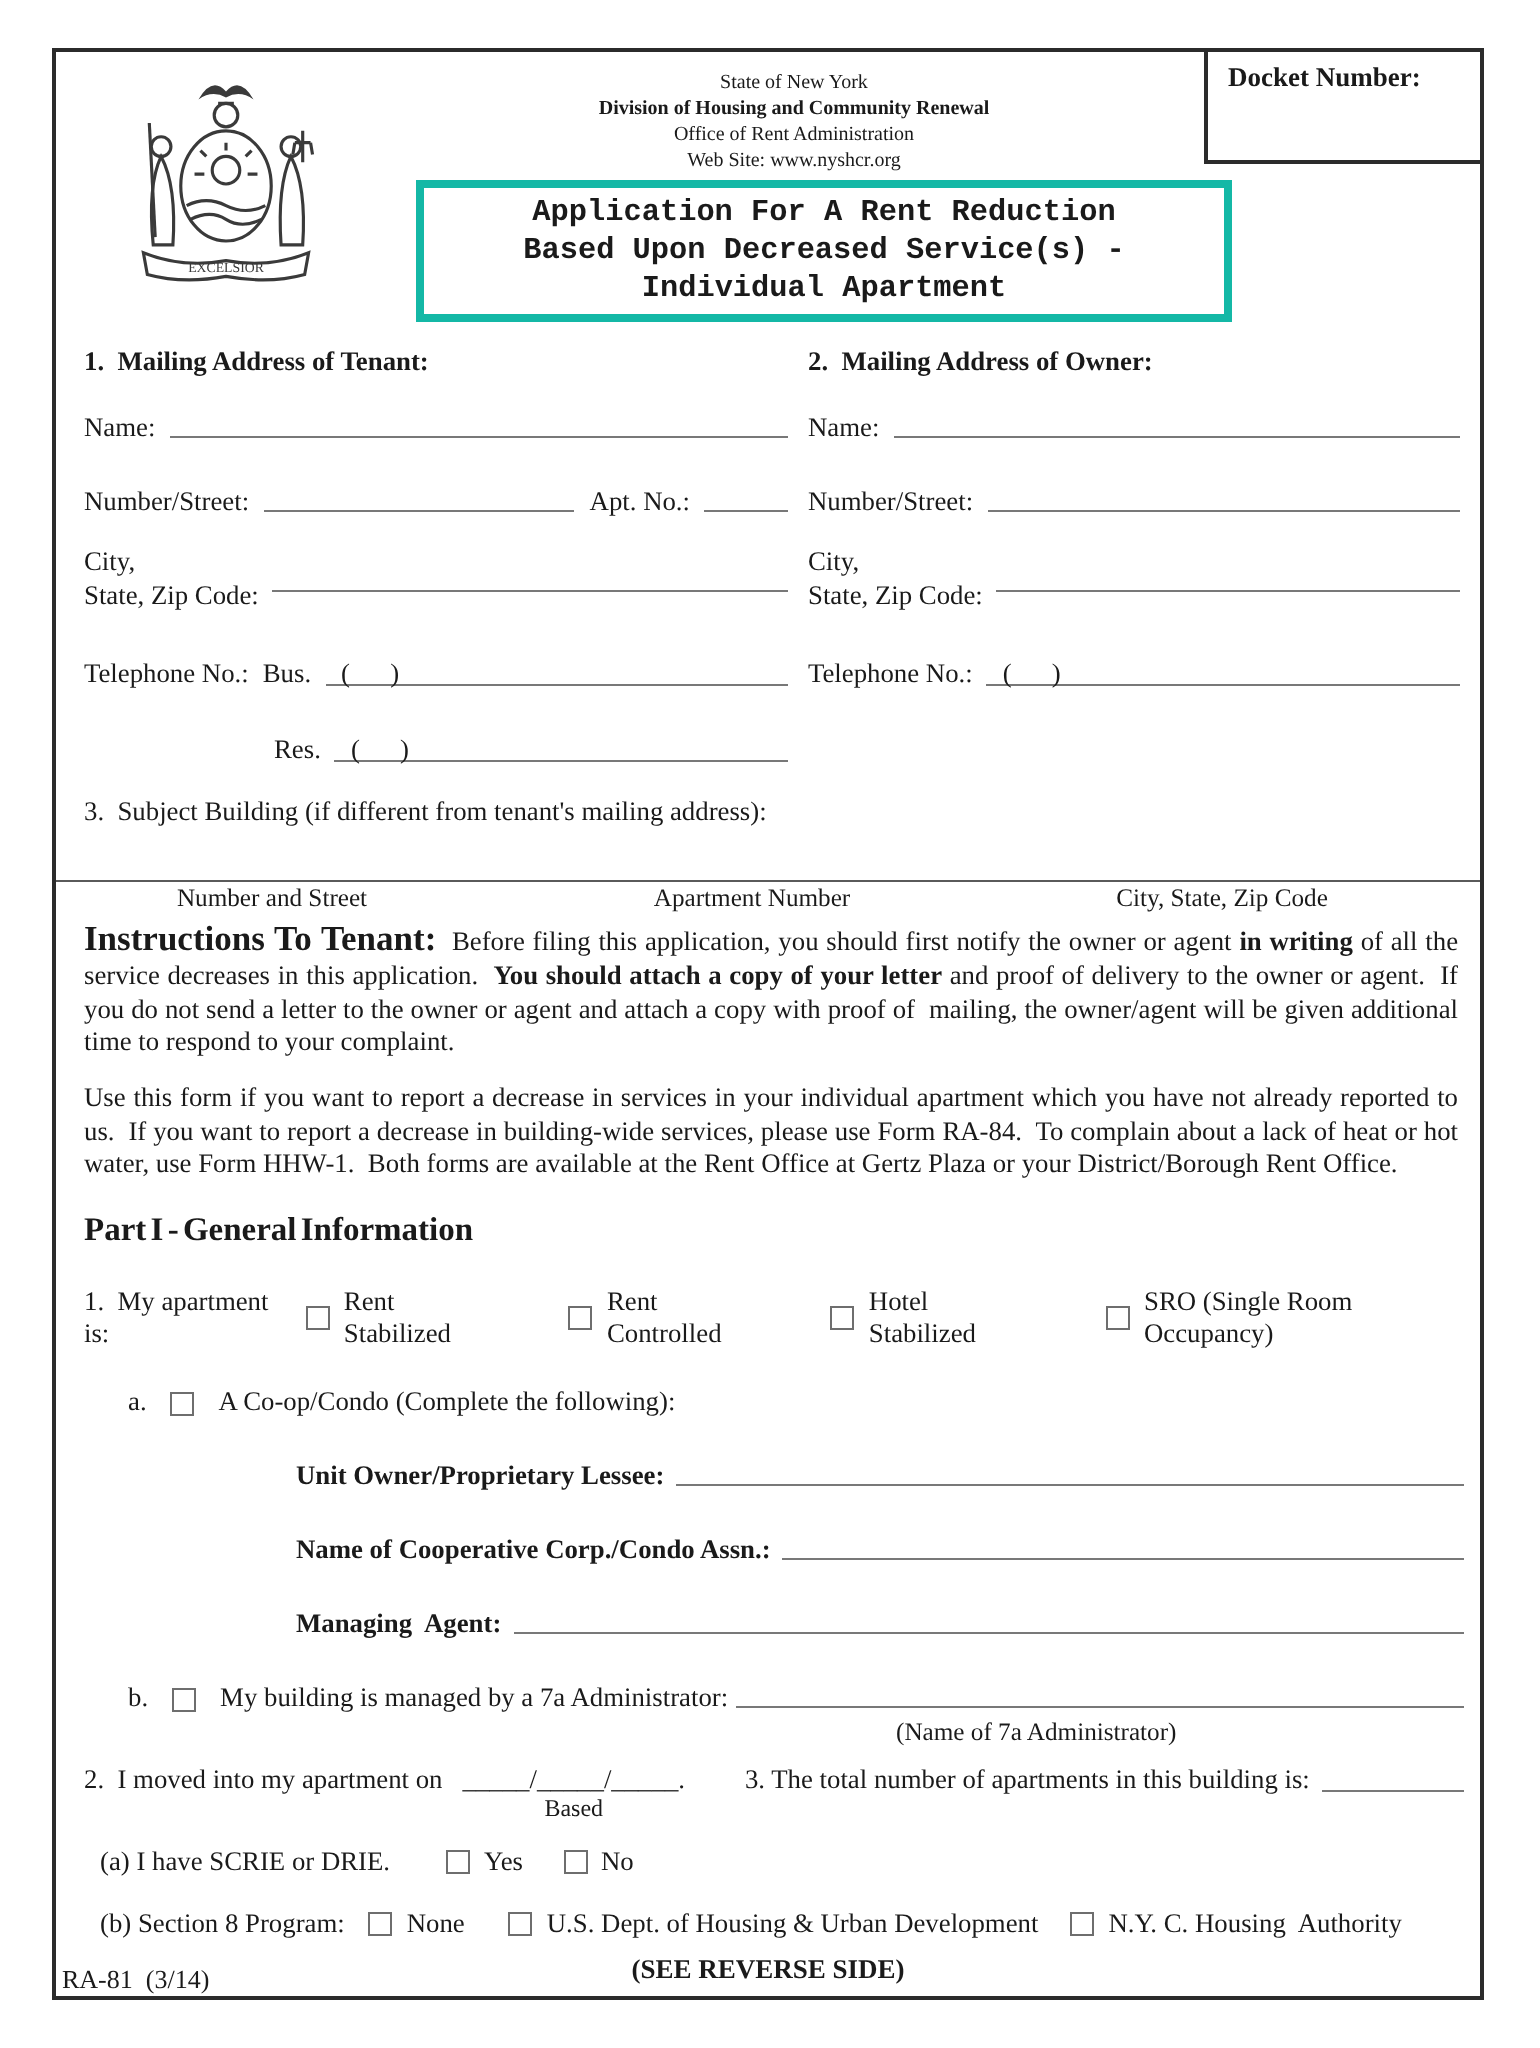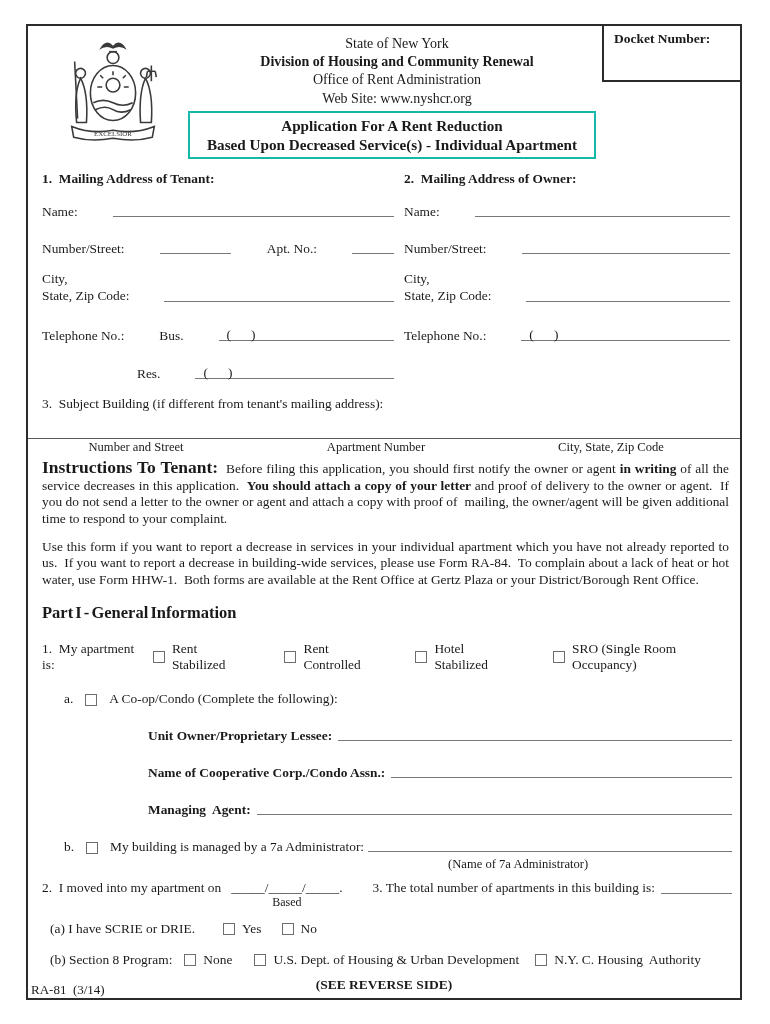--- a/index.html
+++ b/index.html
@@ -10,30 +10,30 @@
            border:2px solid #2b2b2b; background:#fff; }
   
   .docket { position:absolute; top:-2px; right:-2px; width:140px; height:58px;
             border:2px solid #2b2b2b; background:#fff; padding:5px 8px 0 10px; }
   .docket .dlabel { font-weight:bold; font-size:13.5px; }
   .docket .dfield { height:30px; }
   
   .header { display:flex; margin-top:6px; }
   .seal { flex:none; width:118px; height:118px; margin-left:26px; }
   .hcol { flex:1; min-width:0; }
-  .htext { width:450px; text-align:center; padding-top:3px; font-size:14px; line-height:1.3; }
+  .htext { width:450px; text-align:center; padding-top:3px; font-size:10px; line-height:1.3; }
   .htext .b { font-weight:bold; }
-  .titlebox { width:408px; margin:3px 0 0 16px; border:2px solid #14b8a6;
+  .titlebox { width:408px; margin:3px 0 0 36px; border:4px solid #14b8a6;
               text-align:center; font-weight:bold; font-size:15.2px; line-height:1.26;
-              padding:3px 4px; }
+              padding:3px 4px;font-family:Liberation Mono, monospace; }
   
   .sec12 { display:grid; grid-template-columns:352px 1fr; column-gap:10px;
            padding:0 10px 0 14px; margin-top:12px; font-size:13.4px; }
   .colhead { font-weight:bold; }
-  .frow { display:flex; align-items:flex-end; margin-top:20px;gap:28px; }
+  .frow { display:flex; align-items:center; margin-top:20px; }
   .frow .lab { white-space:nowrap; margin-right:7px; }
   .fline { flex:1 1 auto; border-bottom:1px solid #787878; margin-bottom:3px; min-width:16px; height:14px; }
   .fline .paren { display:inline-block; padding-left:8px; line-height:14px; }
   .fline.short { flex:0 0 42px; }
   .citylab { line-height:1.25; }
   .indent88 { margin-left:95px; }
   
   .sec3 { margin:14px 0 0 14px; font-size:13.4px; }
   .subject-space { height:26px; margin:0 8px; }
   .hr3 { border-top:1px solid #5a5a5a; }

